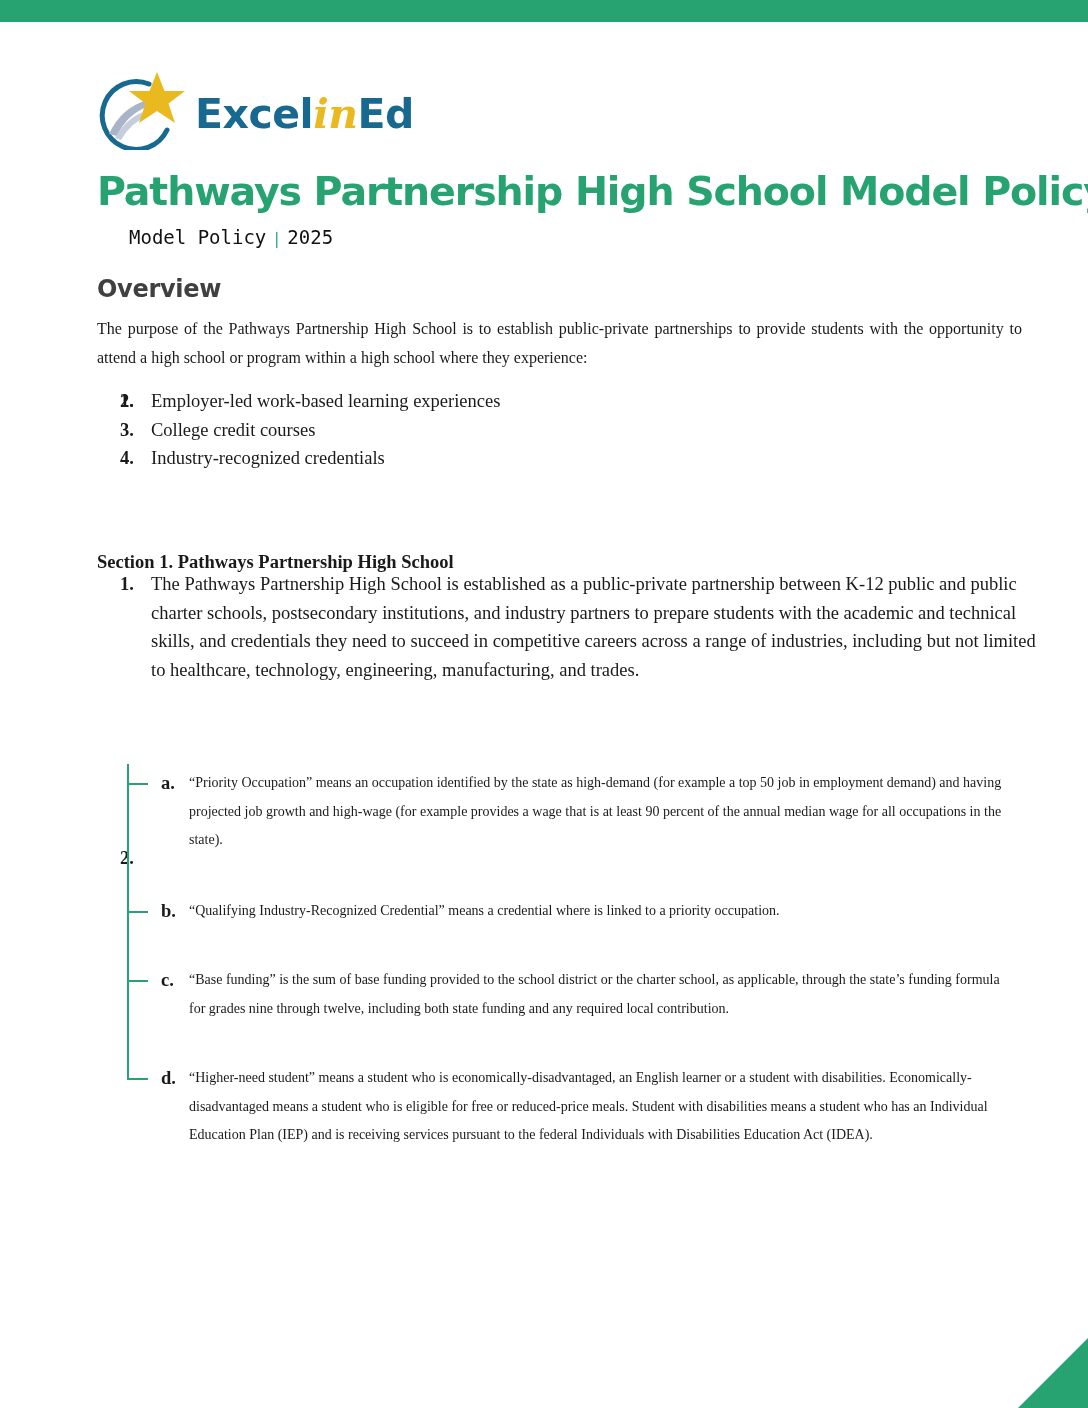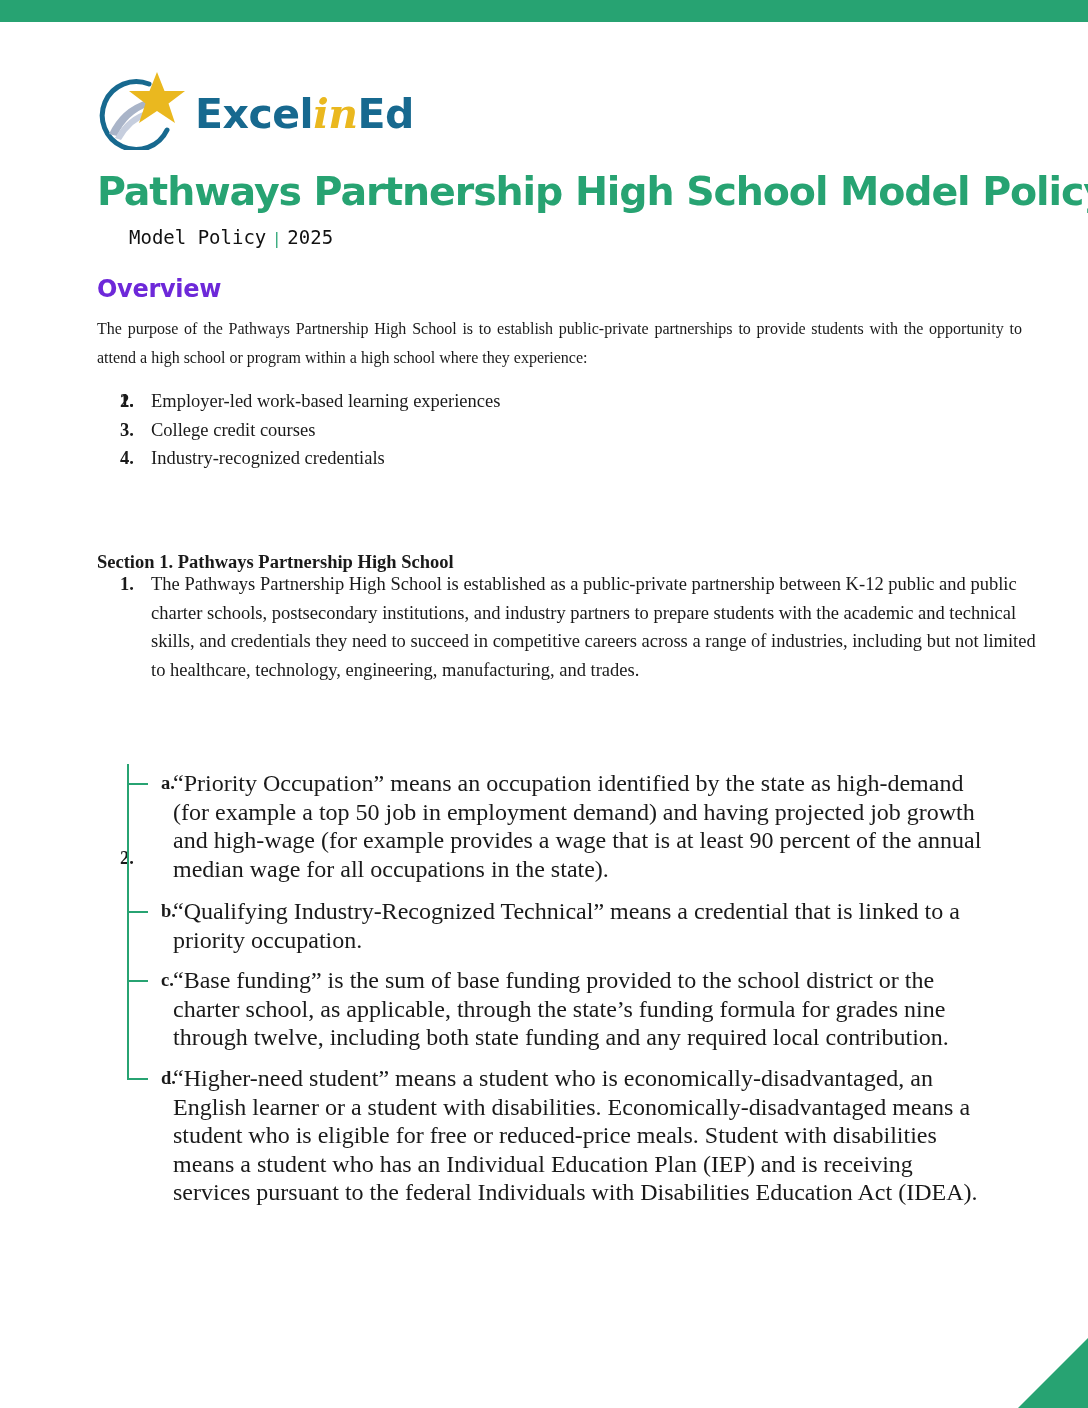--- a/index.html
+++ b/index.html
@@ -85,21 +85,21 @@
       font-size: 15px;
     }
     .overview-heading {
       position: absolute;
       left: 97px;
       top: 275px;
       margin: 0;
       font-family: "DejaVu Sans", "Liberation Sans", sans-serif;
       font-size: 24px;
       font-weight: bold;
-      color: #6d28d9;
+      color: #404040;
       letter-spacing: -0.3px;
     }
     .overview-text {
       position: absolute;
       left: 97px;
       top: 315px;
       width: 925px;
       margin: 0;
       font-size: 16px;
       line-height: 28.5px;
@@ -181,22 +181,22 @@
     }
     .sub-item .letter {
       position: absolute;
       left: 34px;
       top: 0;
       font-weight: bold;
       font-size: 18.5px;
       line-height: 28.6px;
     }
     .sub-item .txt {
-      margin-left: 46px;
-      font-size: 24px;
+      margin-left: 62px;
+      font-size: 14px;
       line-height: 28.6px;
       width: 818px;
     }
     .sub-a { top: 769px; }
     .sub-b { top: 897px; }
     .sub-c { top: 966px; }
     .sub-d { top: 1064px; }
   </style>
 </head>
 <body>
@@ -245,21 +245,21 @@
 
 <div class="sub-item sub-a">
   <div class="branch"></div>
   <span class="letter">a.</span>
   <div class="txt">“Priority Occupation” means an occupation identified by the state as high-demand (for example a top 50 job in employment demand) and having projected job growth and high-wage (for example provides a wage that is at least 90 percent of the annual median wage for all occupations in the state).</div>
 </div>
 
 <div class="sub-item sub-b">
   <div class="branch"></div>
   <span class="letter">b.</span>
-  <div class="txt">“Qualifying Industry-Recognized Technical” means a credential that is linked to a priority occupation.</div>
+  <div class="txt">“Qualifying Industry-Recognized Credential” means a credential where is linked to a priority occupation.</div>
 </div>
 
 <div class="sub-item sub-c">
   <div class="branch"></div>
   <span class="letter">c.</span>
   <div class="txt">“Base funding” is the sum of base funding provided to the school district or the charter school, as applicable, through the state’s funding formula for grades nine through twelve, including both state funding and any required local contribution.</div>
 </div>
 
 <div class="sub-item sub-d">
   <div class="branch"></div>

